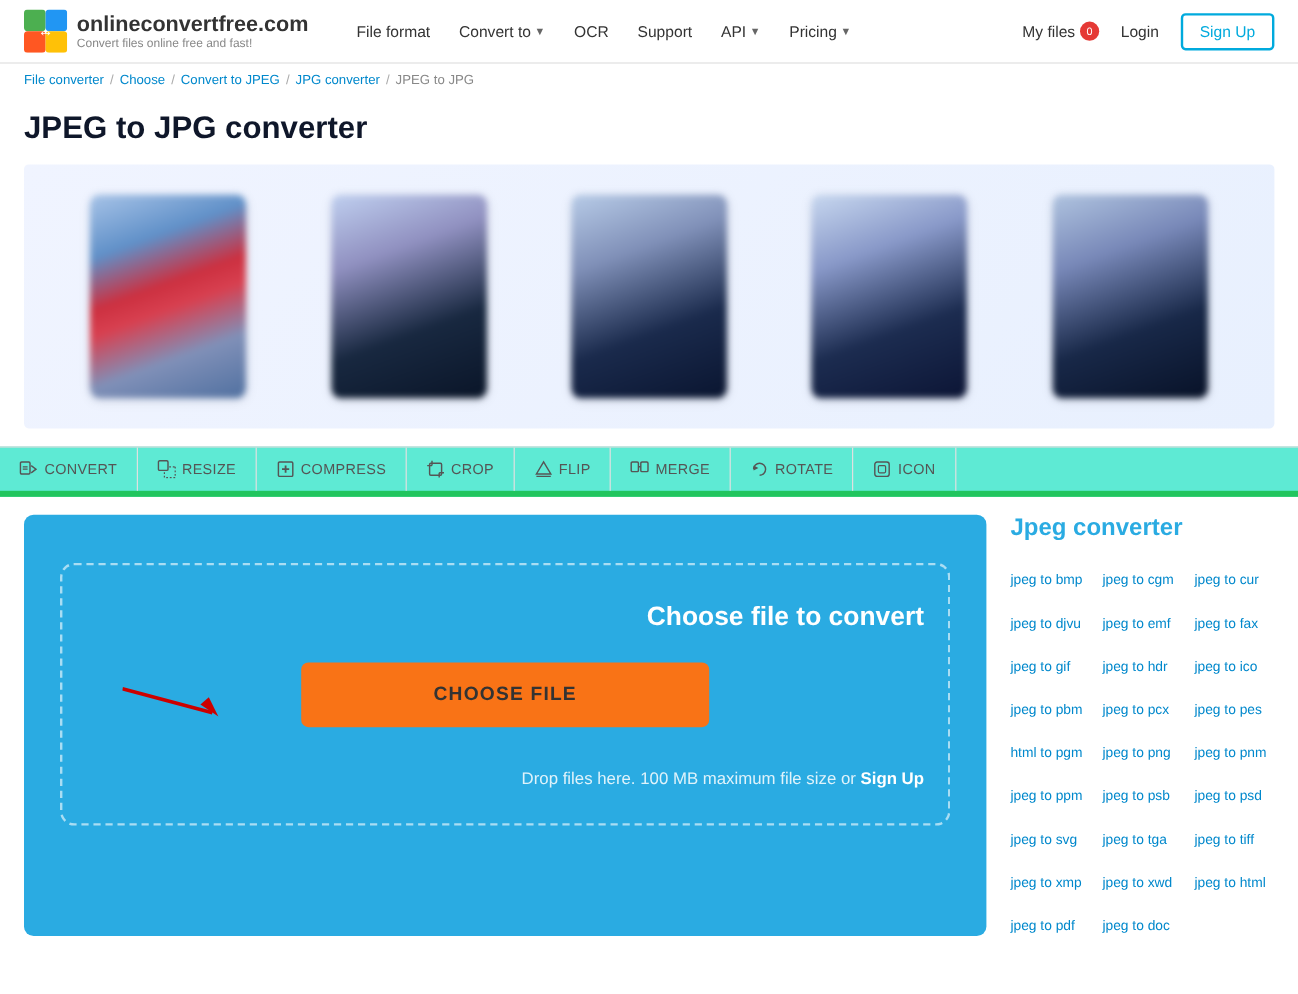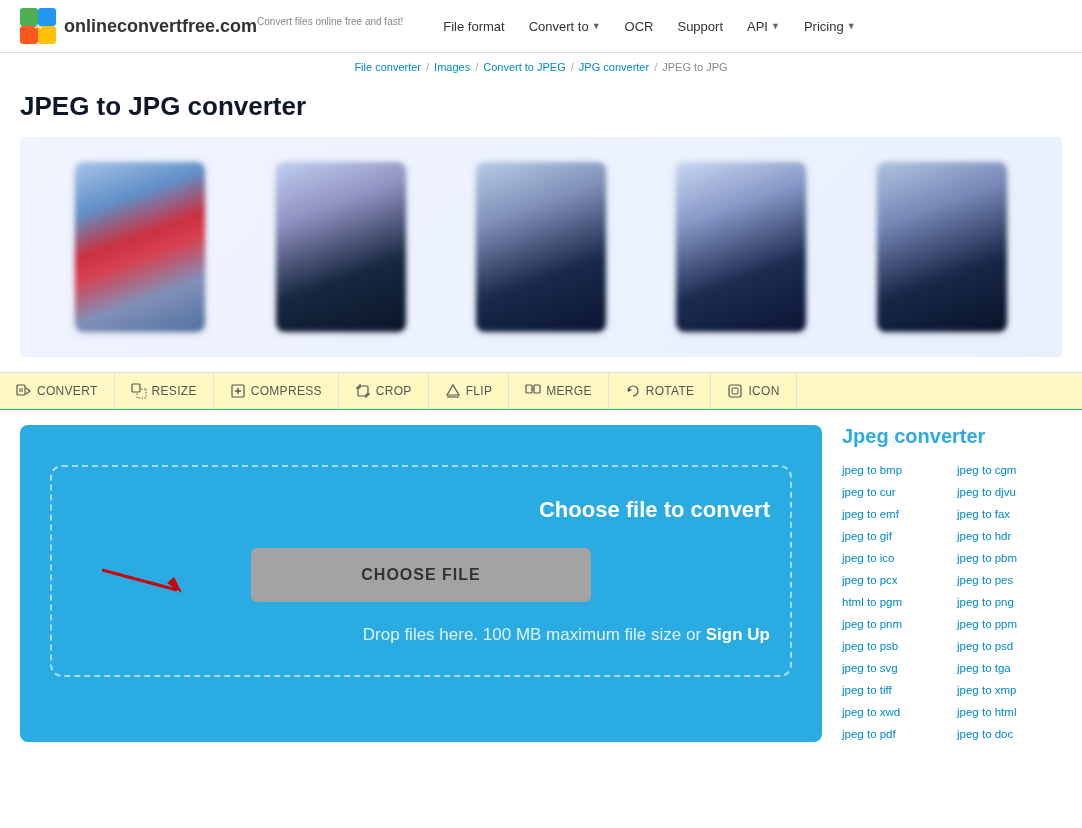--- a/index.html
+++ b/index.html
@@ -17,21 +17,21 @@
       display: flex;
       align-items: center;
       gap: 8px;
       margin-right: 30px;
       min-width: 200px;
     }
     .logo-icon {
       width: 36px;
       height: 36px;
     }
-    .logo-text-area { display: flex; flex-direction: row; justify-content: center; }
+    .logo-text-area { display: flex; flex-direction: column; justify-content: center; }
     .logo-text { font-size: 18px; font-weight: bold; color: #333; }
     .logo-subtext { font-size: 10px; color: #888; }
     .nav-links {
       display: flex;
       gap: 4px;
       flex: 1;
     }
     .nav-item {
       padding: 6px 10px;
       color: #333;
@@ -87,21 +87,20 @@
     }
 
     
     .breadcrumb {
       padding: 8px 20px;
       font-size: 11px;
       color: #888;
       display: flex;
       align-items: center;
       gap: 5px;
-      justify-content: center;
     }
     .breadcrumb a { color: #0088cc; text-decoration: none; }
     .breadcrumb-sep { color: #aaa; }
 
     
     .page-title {
       padding: 10px 20px 15px;
       font-size: 26px;
       font-weight: bold;
       color: #0f172a;
@@ -149,23 +148,23 @@
       background: linear-gradient(160deg, #90b8e8 0%, #5080c0 30%, #c03040 50%, #d04050 60%, #90a8d0 80%);
     }
     .tool-card:nth-child(2) .tool-card-inner {
       background: linear-gradient(160deg, #b0c8e8 0%, #8090c0 20%, #1a2a4a 60%, #0a1530 90%);
     }
 
     
     .toolbar {
       display: flex;
       border-top: 1px solid #ddd;
-      border-bottom: 1px solid #22c55e;
+      border-bottom: 5px solid #22c55e;
       margin-top: 15px;
-      background: #fef9c3;
+      background: #5eead4;
     }
     .toolbar-item {
       display: flex;
       align-items: center;
       gap: 5px;
       padding: 10px 16px;
       font-size: 12px;
       color: #555;
       cursor: pointer;
       border-right: 1px solid #e0e0e0;
@@ -209,56 +208,56 @@
       text-align: center;
     }
     .arrow-container {
       position: relative;
       width: 100%;
       display: flex;
       justify-content: center;
       margin-bottom: 5px;
     }
     .choose-file-btn {
-      background: #a3a3a3;
+      background: #f97316;
       border: none;
       border-radius: 6px;
       padding: 18px 60px;
       font-size: 16px;
       font-weight: bold;
       color: #333;
       cursor: pointer;
       width: 340px;
       text-align: center;
       position: relative;
       letter-spacing: 1px;
     }
     .drop-info {
-      margin-top: 18px;
+      margin-top: 29px;
       color: rgba(255,255,255,0.85);
-      font-size: 17px;
+      font-size: 14px;
       text-align: center;
     }
     .drop-info a { color: white; font-weight: bold; }
 
     
     .sidebar {
       width: 220px;
       flex-shrink: 0;
     }
     .sidebar-title {
       font-size: 20px;
       font-weight: bold;
       color: #2AABE2;
-      margin-bottom: 14px;
+      margin-bottom: 24px;
     }
     .sidebar-links {
       display: grid;
-      grid-template-columns: 1fr 1fr;
-      gap: 6px 10px;
+      grid-template-columns: 1fr 1fr 1fr;
+      gap: 20px 10px;
     }
     .sidebar-link {
       font-size: 11.5px;
       color: #0088cc;
       text-decoration: none;
       padding: 2px 0;
       cursor: pointer;
     }
 
     
@@ -299,26 +298,34 @@
     <a class="nav-item">Support</a>
     <a class="nav-item">
       <span>API</span>
       <span class="nav-chevron">▼</span>
     </a>
     <a class="nav-item">
       <span>Pricing</span>
       <span class="nav-chevron">▼</span>
     </a>
   </nav>
+  <div class="header-right">
+    <a class="my-files-btn">
+      <span>My files</span>
+      <span class="files-badge">0</span>
+    </a>
+    <a class="login-btn">Login</a>
+    <button class="signup-btn">Sign Up</button>
+  </div>
 </header>
 
 <div class="breadcrumb">
   <a>File converter</a>
   <span class="breadcrumb-sep">/</span>
-  <a>Images</a>
+  <a>Choose</a>
   <span class="breadcrumb-sep">/</span>
   <a>Convert to JPEG</a>
   <span class="breadcrumb-sep">/</span>
   <a>JPG converter</a>
   <span class="breadcrumb-sep">/</span>
   <span>JPEG to JPG</span>
 </div>
 
 <h1 class="page-title">JPEG to JPG converter</h1>
 

